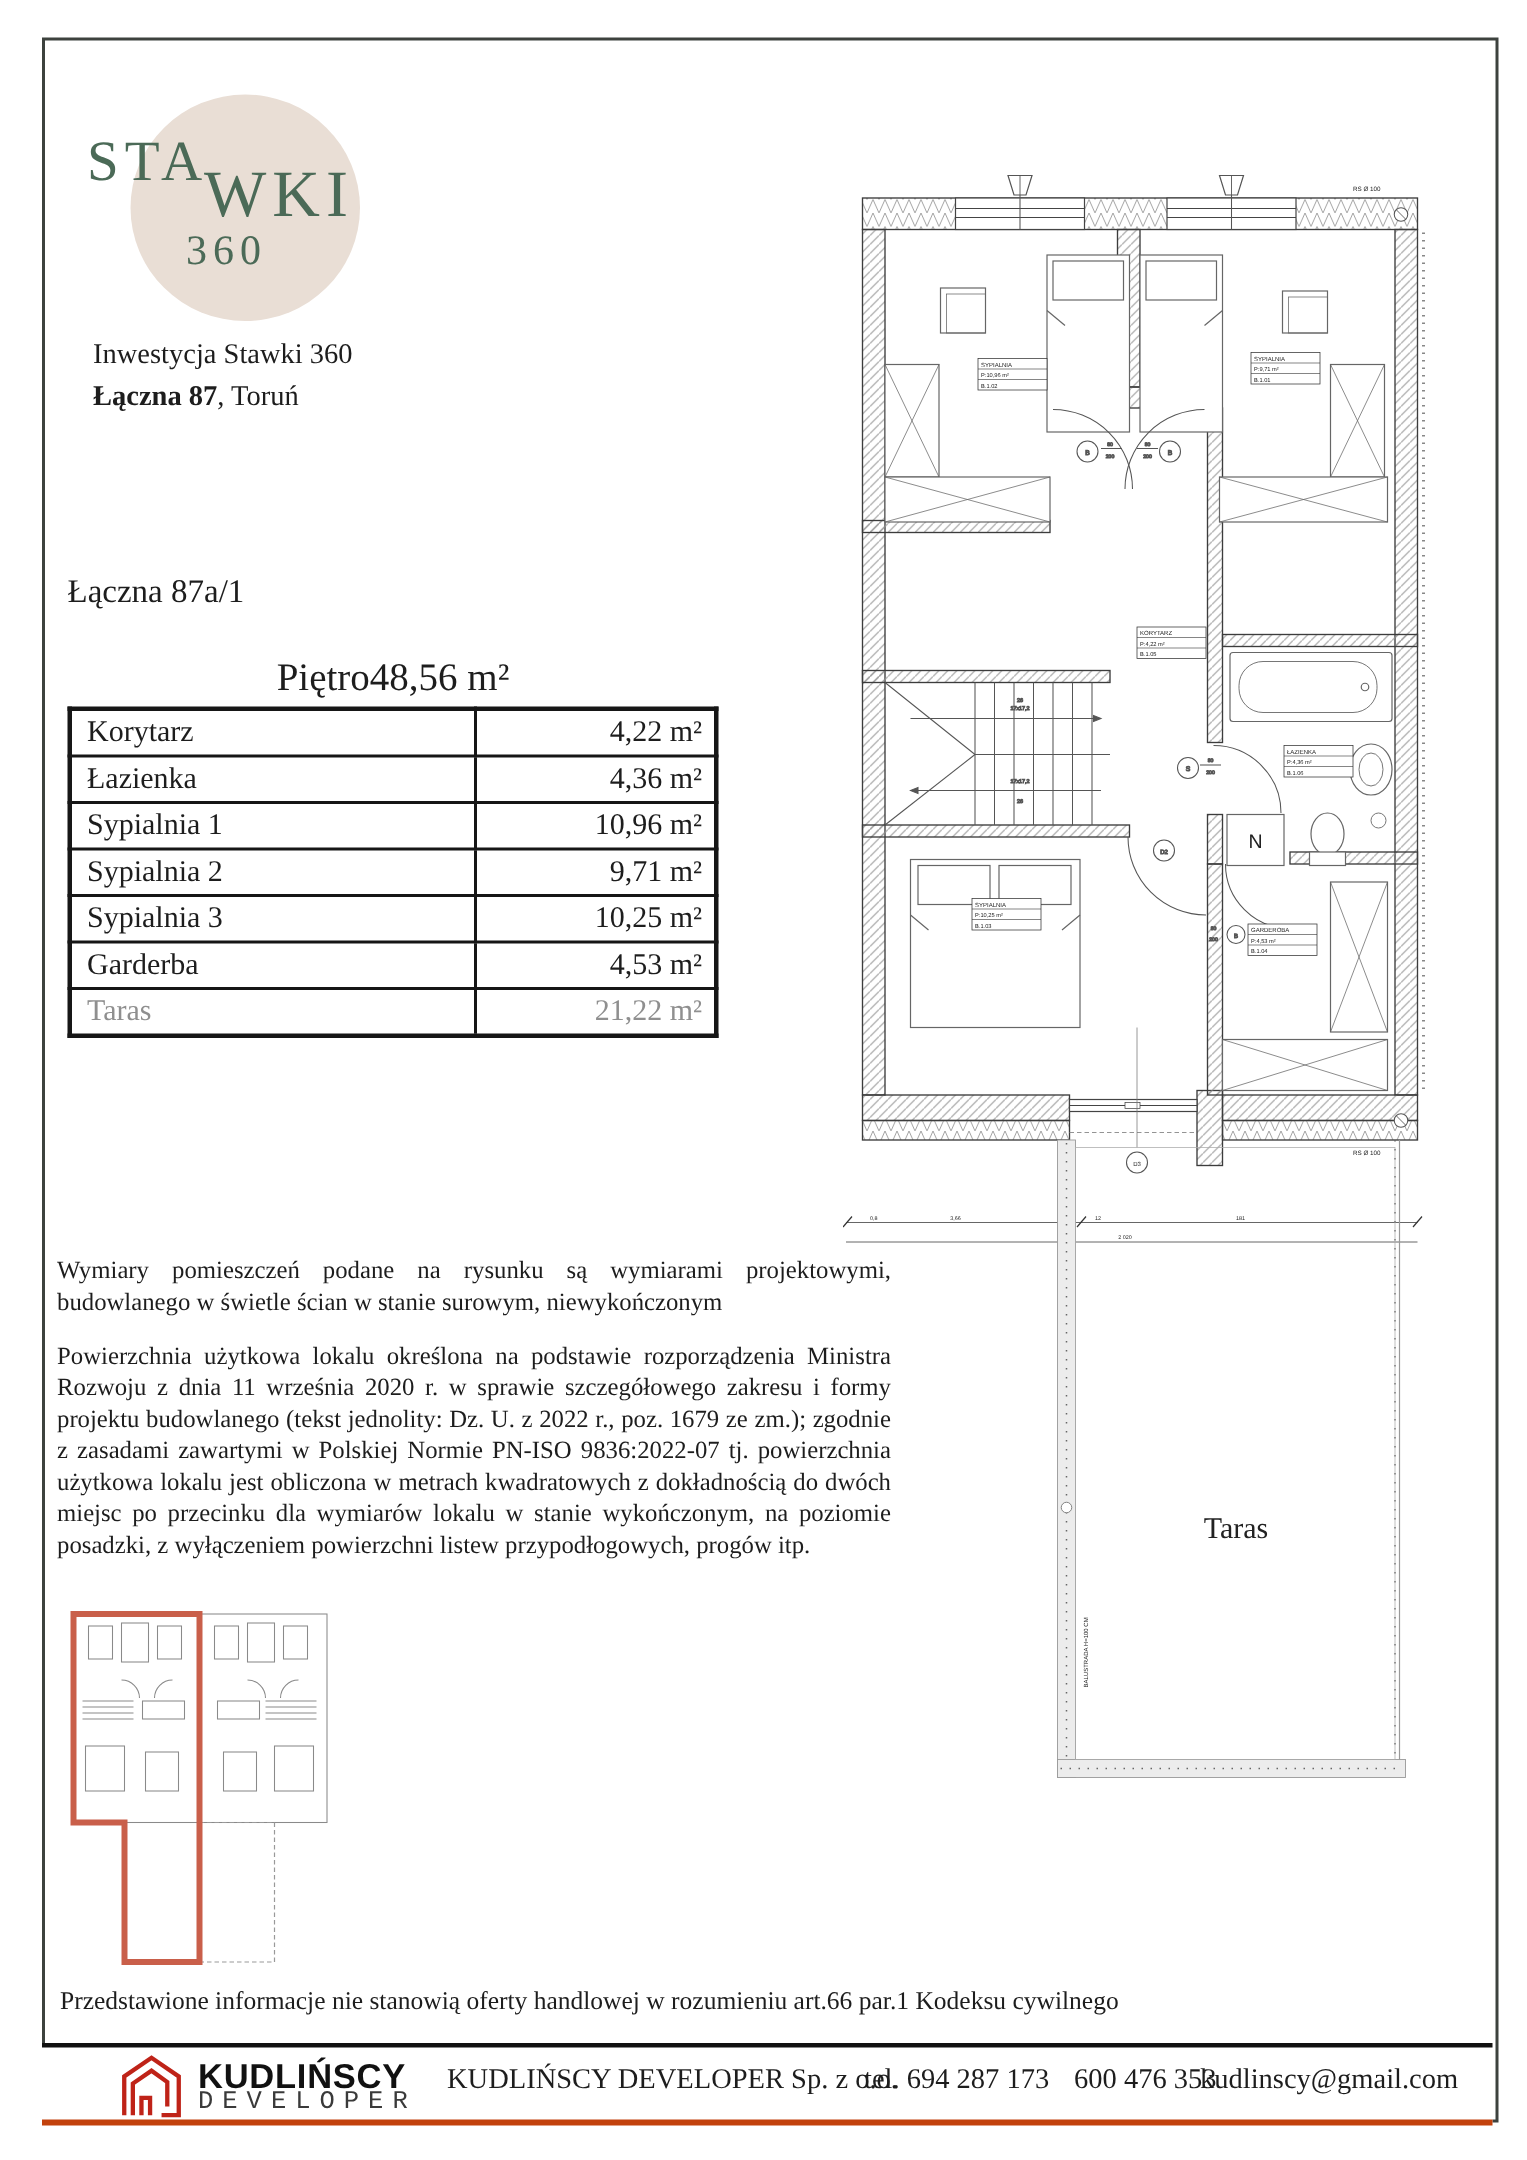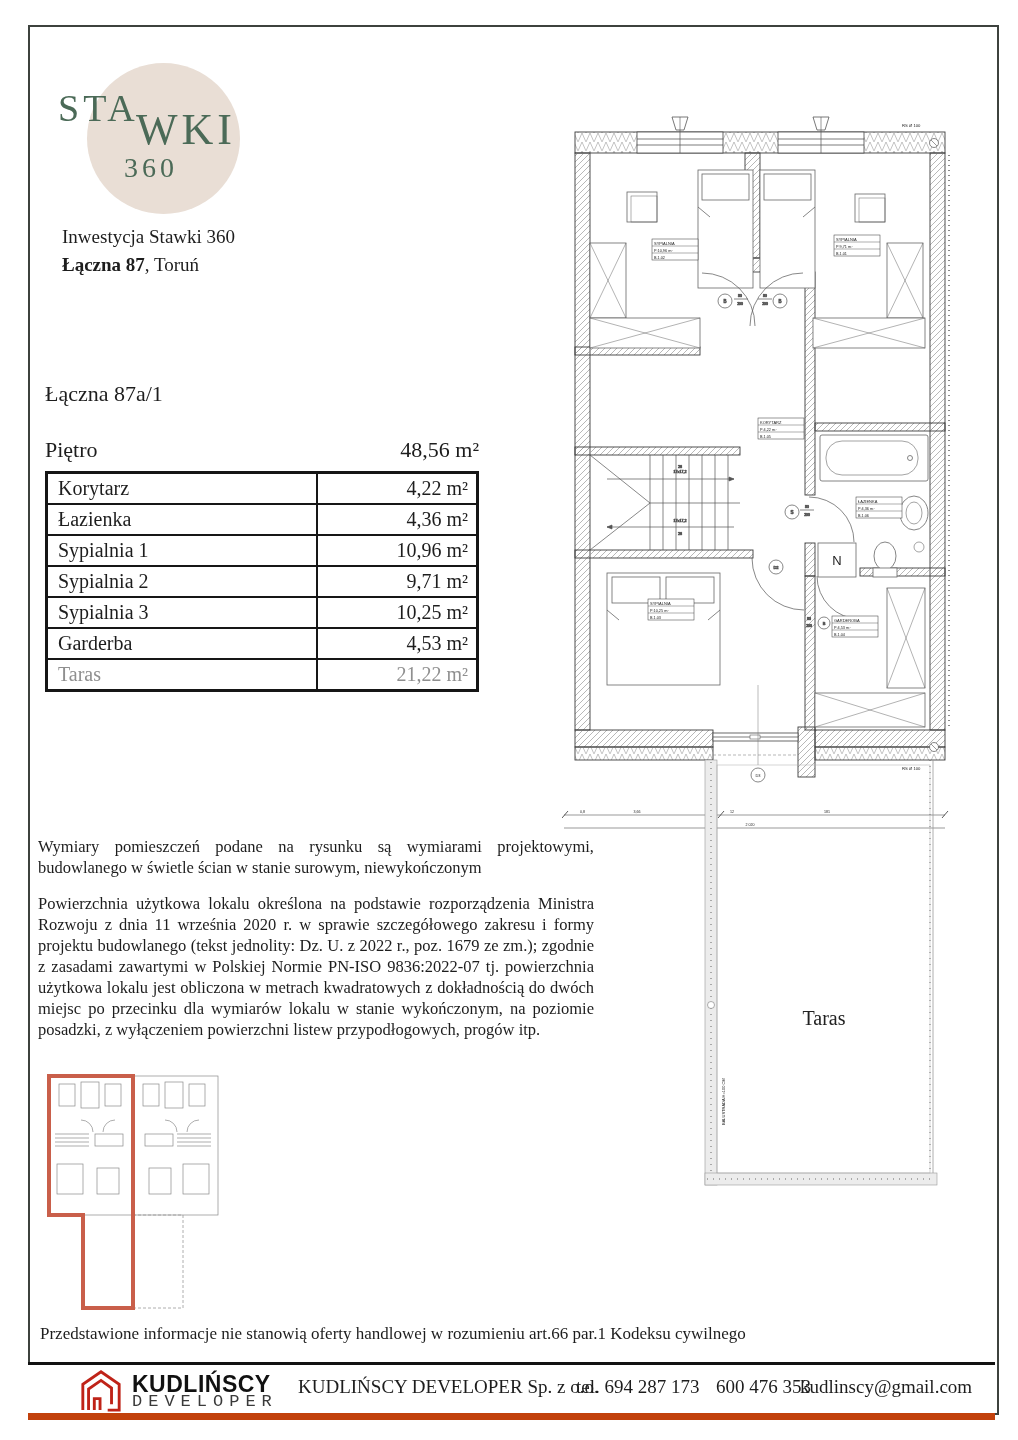--- a/index.html
+++ b/index.html
@@ -15,34 +15,34 @@
   .logo-wki{position:absolute;left:136px;top:104px;font-size:44px;letter-spacing:4px;
             color:#4b6a57;}
   .logo-360{position:absolute;left:124px;top:152px;font-size:28px;letter-spacing:4px;
             color:#4b6a57;}
   .inv-line{position:absolute;left:62px;top:226px;font-size:19px;}
   .addr-line{position:absolute;left:62px;top:254px;font-size:19px;text-align:right;}
   .addr-line b{font-weight:bold;}
   
   .unit-title{position:absolute;left:45px;top:381px;font-size:22px;}
   .floor-row{position:absolute;left:45px;top:437px;width:434px;display:flex;
-             justify-content:space-between;font-size:22px;}
+             justify-content:center;font-size:26px;}
   .area-table{position:absolute;left:45px;top:471px;width:434px;
               border:3px solid #161616;border-collapse:collapse;}
   .area-table td{border:2px solid #161616;font-size:20px;height:27px;padding:1px 8px 1px 10px;}
   .area-table td.val{width:140px;text-align:right;margin-left:16px;}
   .area-table tr.muted td{color:#8f8f8f;}
   
   .note{position:absolute;left:38px;width:556px;font-size:16.5px;line-height:21px;text-align:justify;}
   .note1{top:836px;}
   .note2{top:893px;}
   .legal{position:absolute;left:40px;top:1324px;width:930px;font-size:17px;font-family:Liberation Serif, serif;}
   
   .footer-band{position:absolute;left:28px;top:1362px;width:967px;height:48px;
-               border-top:3px solid #111;border-bottom:7px solid #c2410c;background:#fff;}
+               border-top:3px solid #111;border-bottom:4px solid #c2410c;background:#fff;}
   .brand-block{position:absolute;left:50px;top:3px;display:flex;align-items:center;}
   .brand-text{margin-left:8px;}
   .brand-name{font-family:"Liberation Sans",sans-serif;font-weight:bold;font-size:23px;
               color:#111;letter-spacing:0.5px;line-height:22px;}
   .brand-sub{font-family:Liberation Mono, monospace;font-size:17px;color:#3a3a3a;
              letter-spacing:6px;line-height:13px;}
   .footer-company{position:absolute;left:270px;top:11px;font-size:19px;}
   .footer-tel1{position:absolute;left:548px;top:11px;font-size:19px;}
   .footer-tel2{position:absolute;left:688px;top:11px;font-size:19px;}
   .footer-mail{position:absolute;left:772px;top:11px;font-size:19px;}

